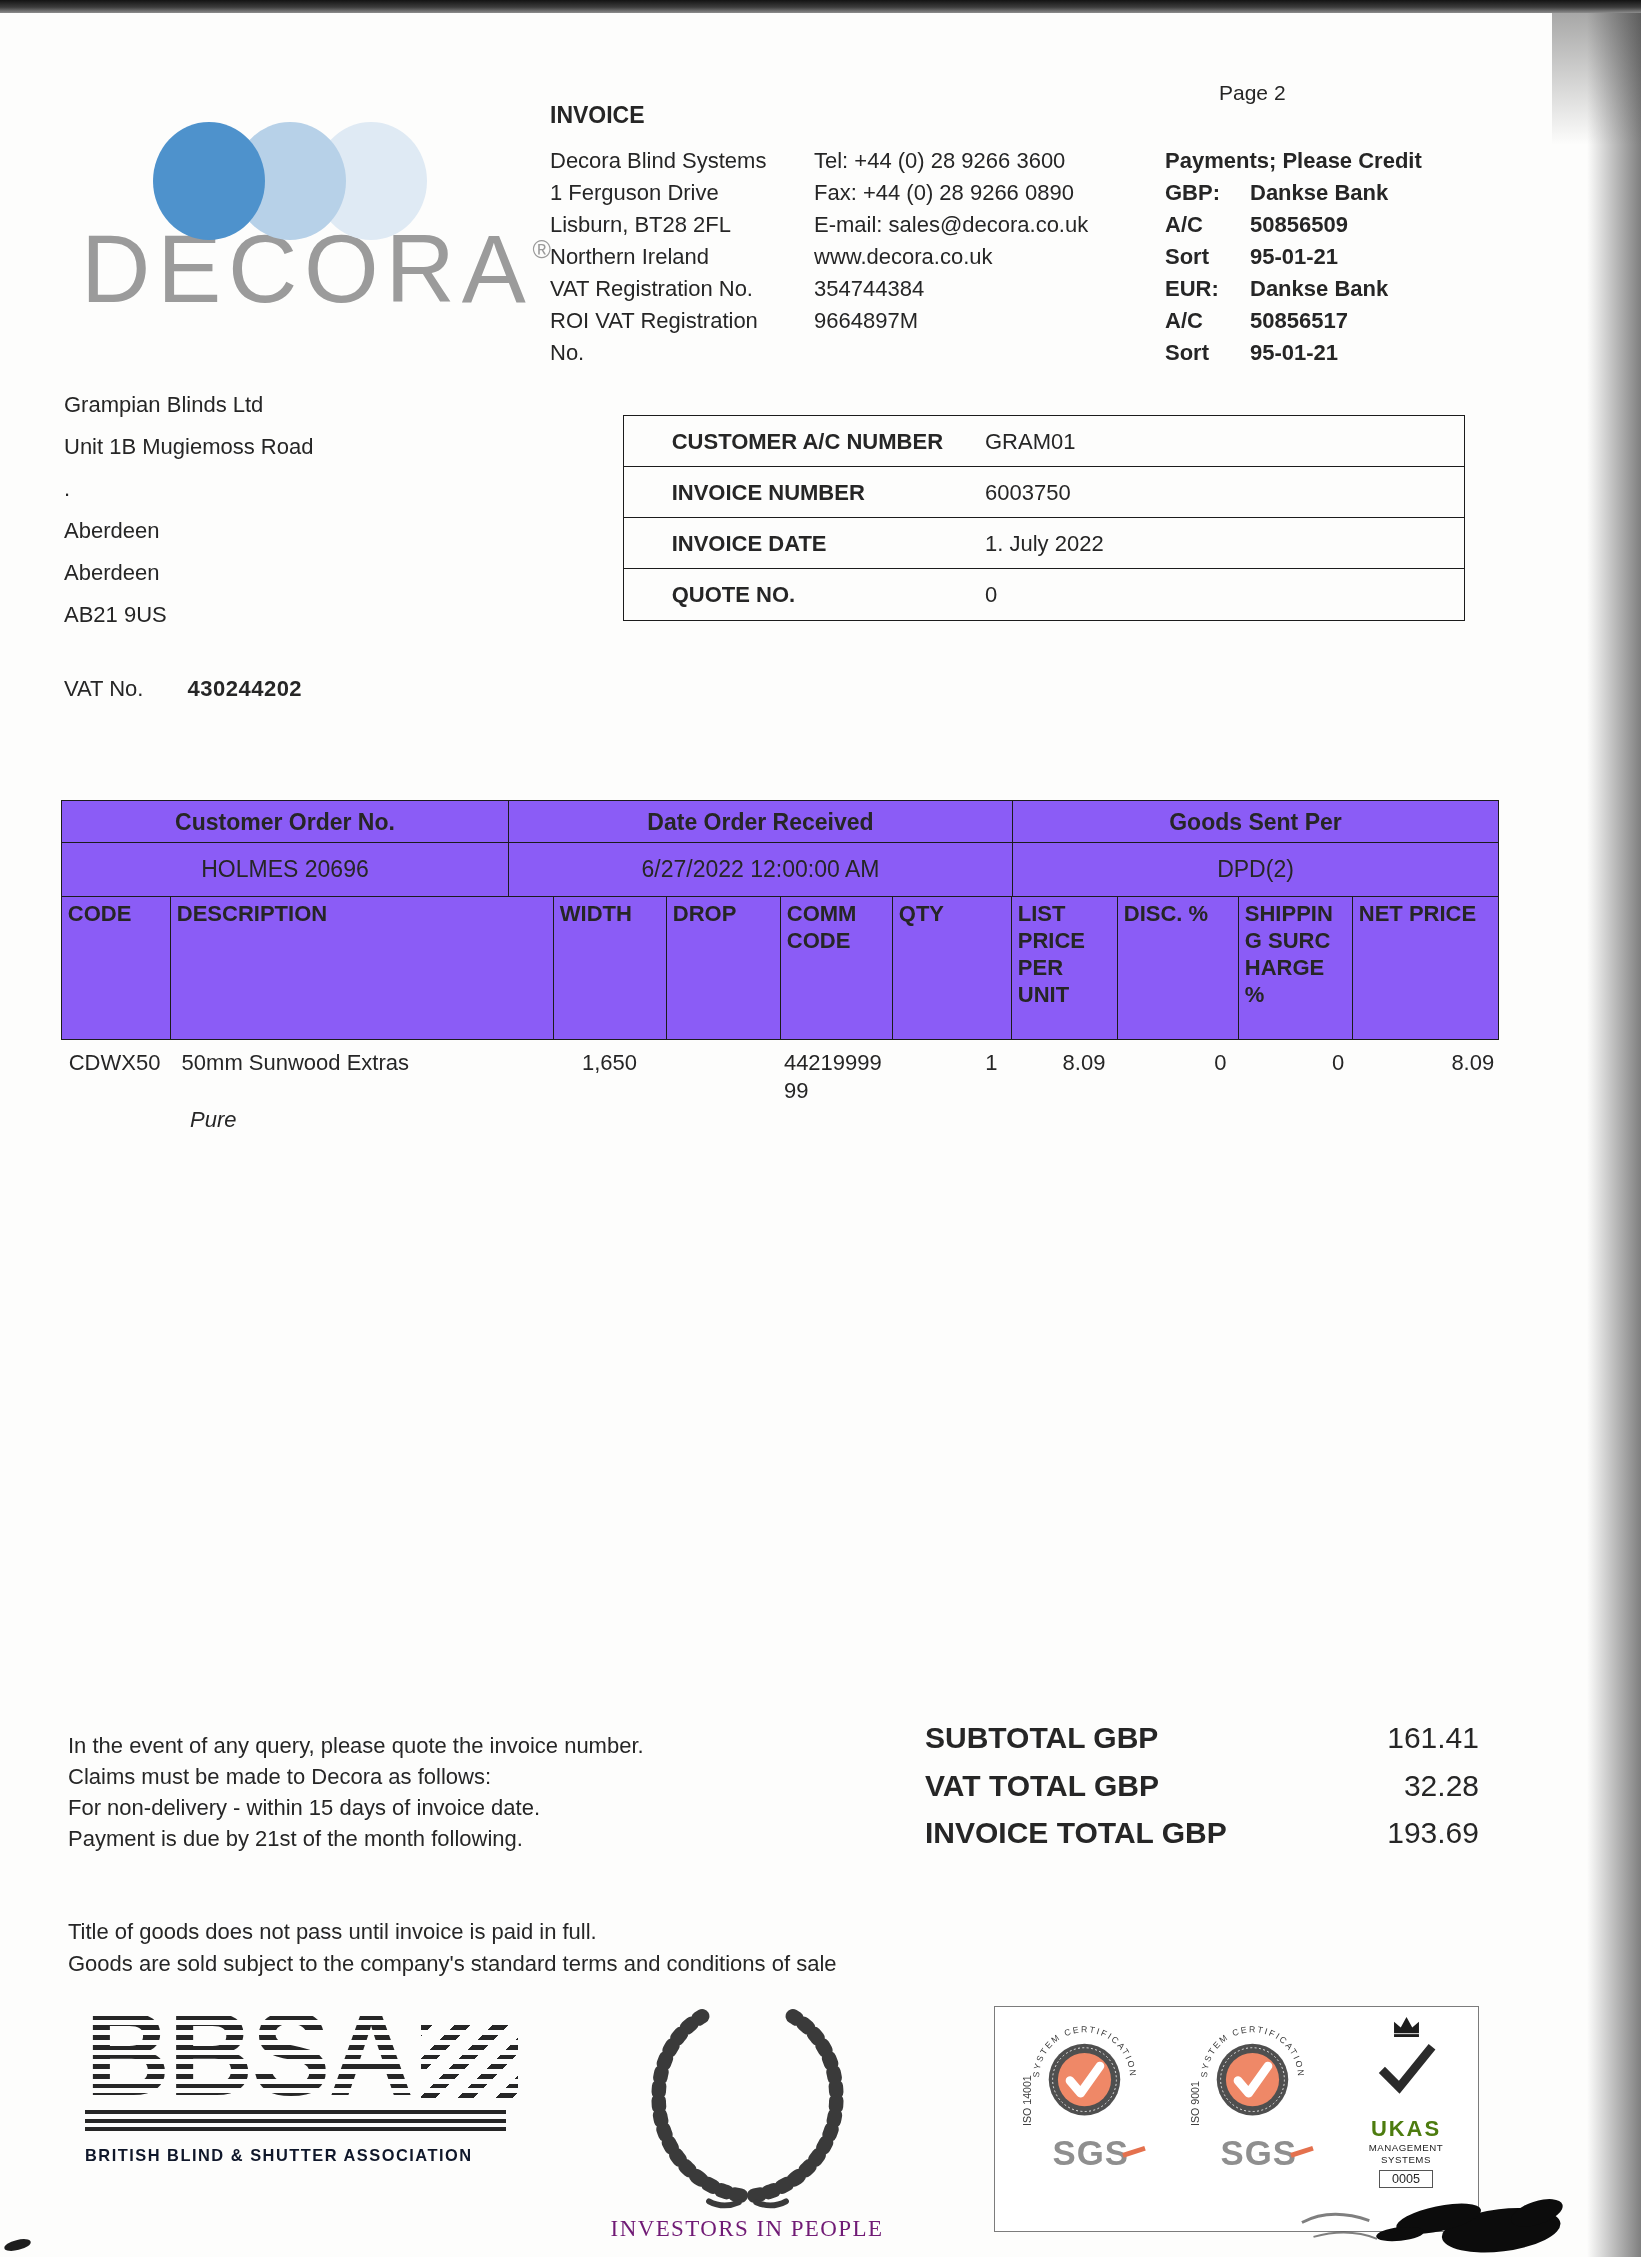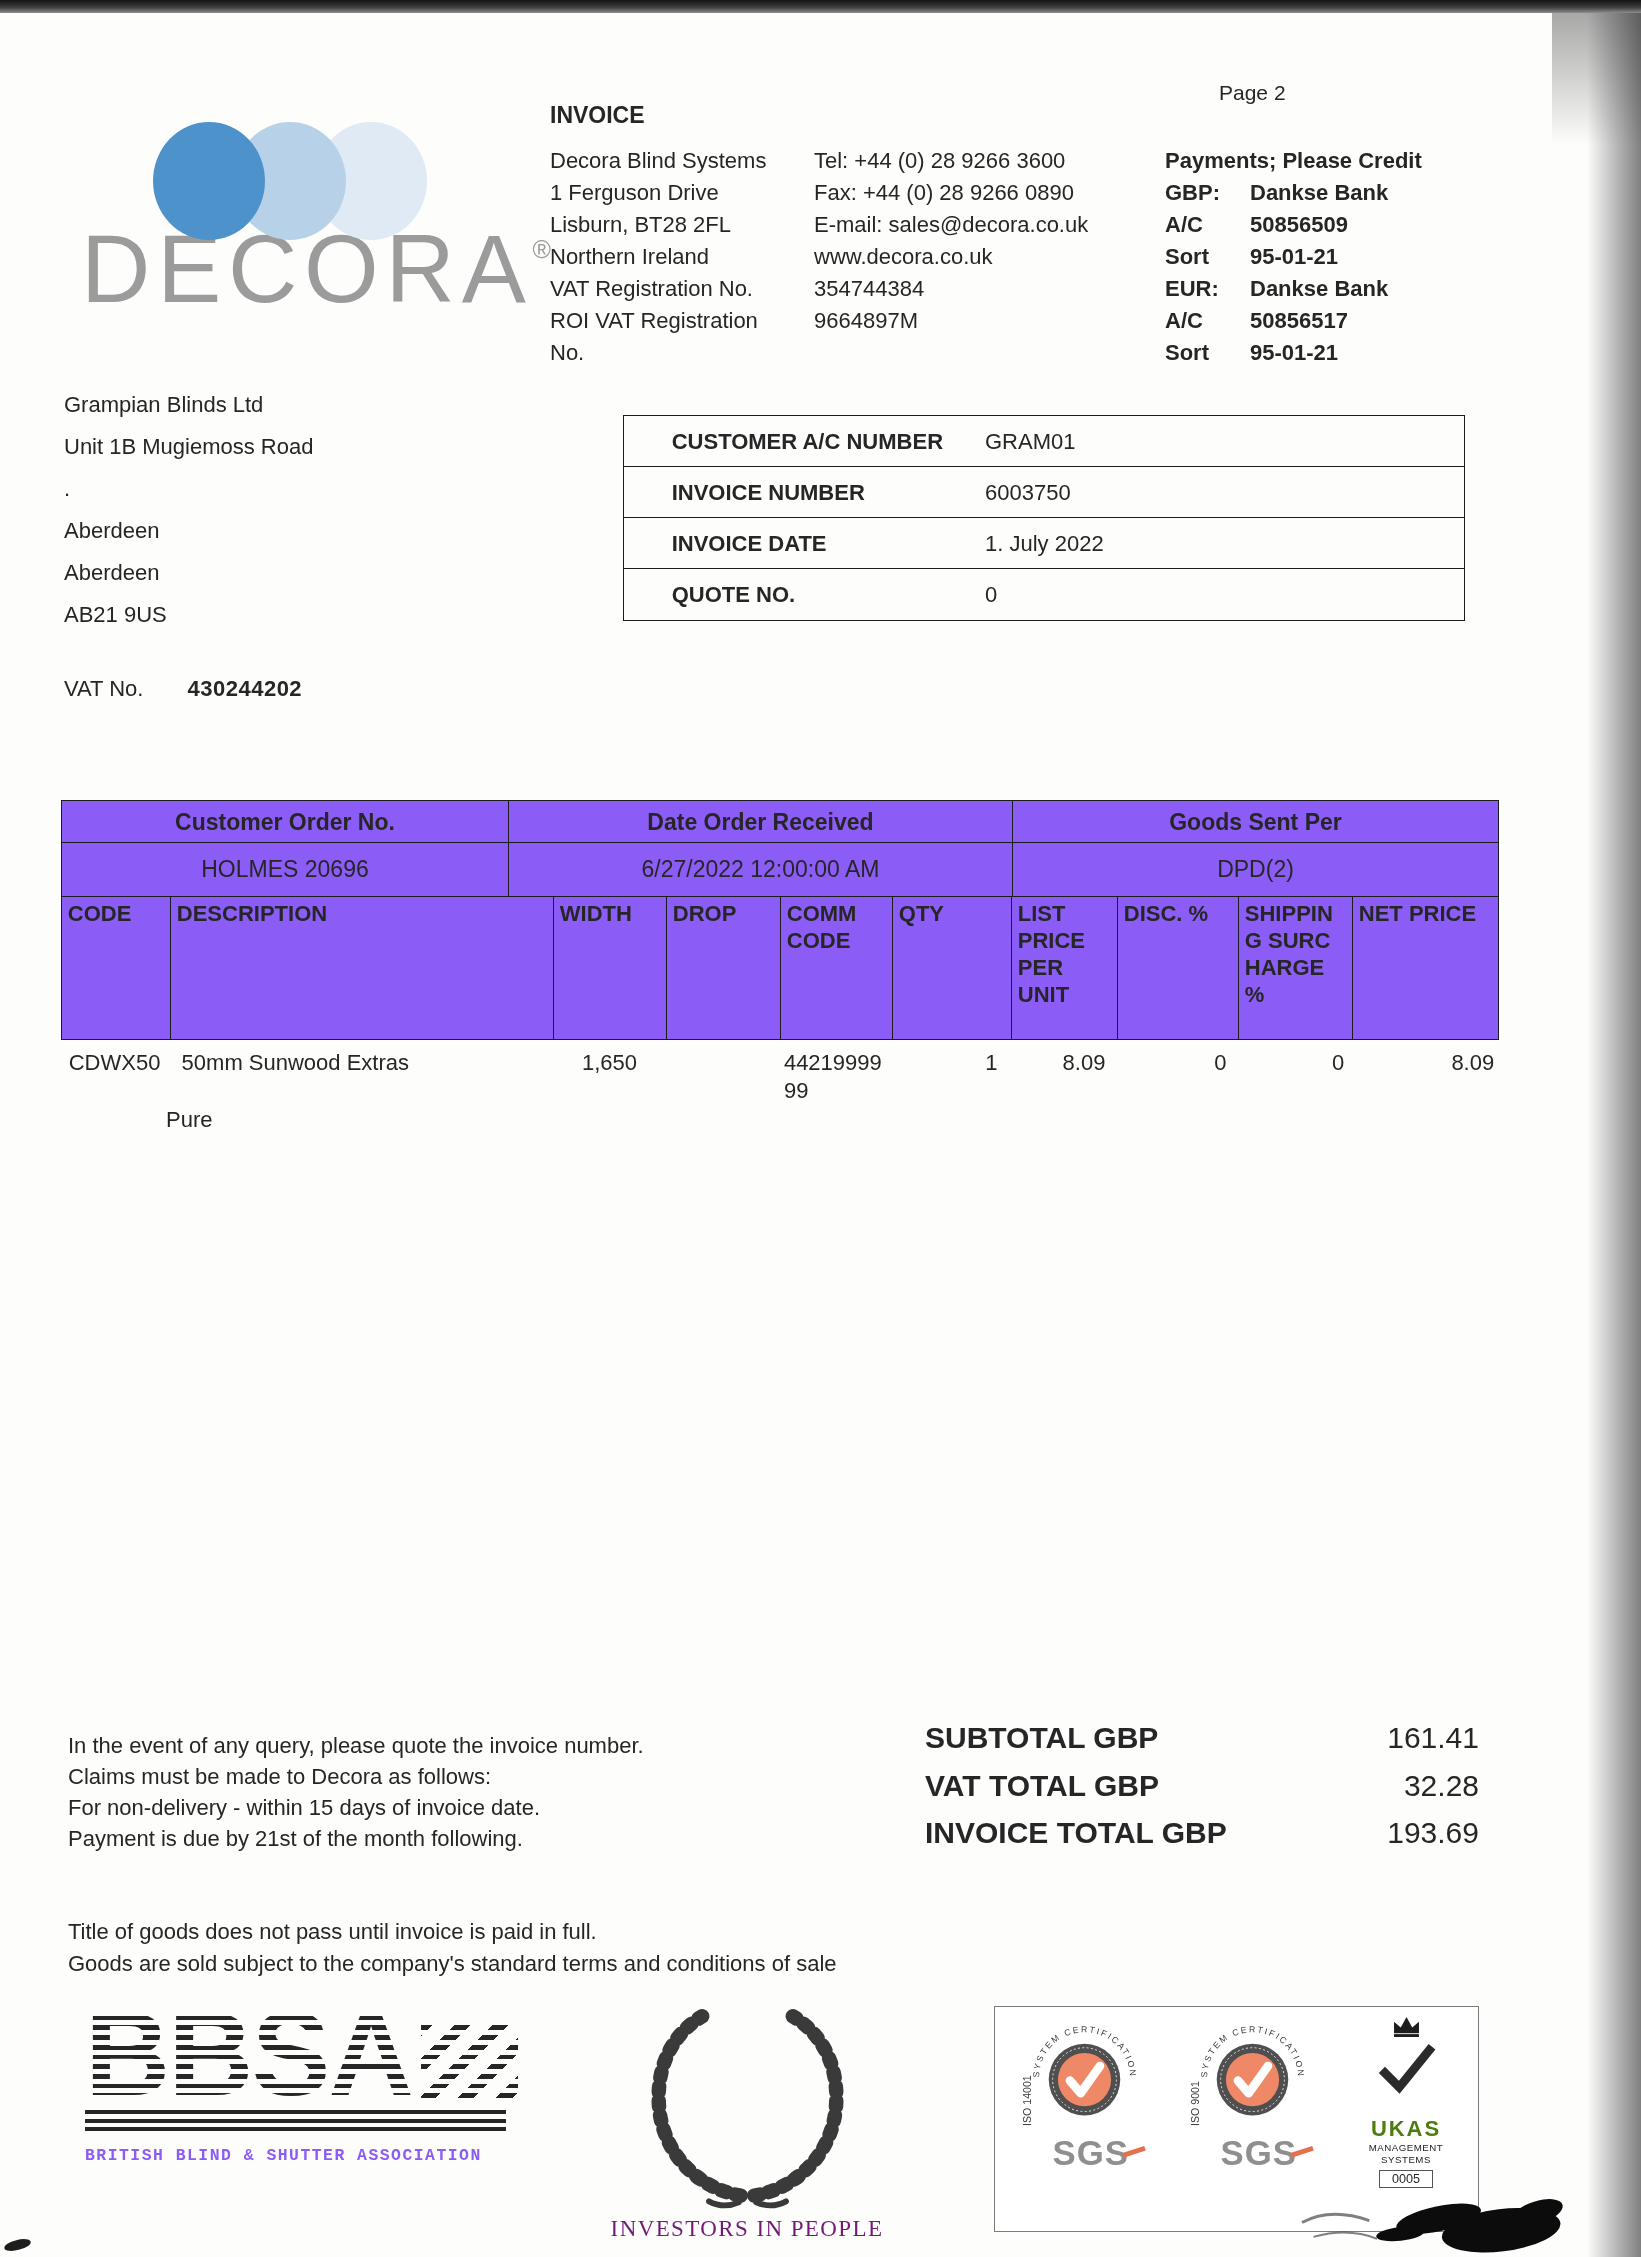--- a/index.html
+++ b/index.html
@@ -59,41 +59,41 @@
 .item-row .r{text-align:right;}
 .item-row .c-code{padding-left:7.7px;}
 .item-row .c-desc{padding-left:11.6px;}
 .item-row .c-width{padding-right:29px;}
 .item-row .c-comm{padding-left:3.9px;}
 .item-row .c-qty{padding-right:13.5px;}
 .item-row .c-list{padding-right:11.6px;}
 .item-row .c-disc{padding-right:11.6px;}
 .item-row .c-ship{padding-right:7.7px;}
 .item-row .c-net{padding-right:4.8px;}
-.item-desc2{left:166px;top:1107px;font-size:22px;}
+.item-desc2{left:190px;top:1107px;font-size:22px;font-style:italic;}
 
 
 .totals{left:925px;top:1721px;width:554px;font-size:30px;}
 .tot-row{display:flex;justify-content:space-between;margin-bottom:13.5px;}
 .tot-row .lbl{font-weight:bold;}
 
 
 .terms1{left:68px;top:1730px;font-size:22px;line-height:31px;}
 .terms2{left:68px;top:1916px;font-size:22px;line-height:32px;}
 
 
 .bbsa{left:85px;top:2006px;width:463px;}
 .bbsa-letters{position:relative;display:flex;align-items:flex-end;width:434px;}
 .bbsa-word{font-size:118px;font-weight:bold;line-height:.82;letter-spacing:-1.9px;color:#262626;transform:scaleY(1.0);}
 .bbsa-diag{width:97px;height:83px;margin-left:9.7px;
   background:repeating-linear-gradient(135deg,#262626 0 11.6px,rgba(0,0,0,0) 11.6px 27px);}
 .bbsa-stripes{position:absolute;inset:0;background:repeating-linear-gradient(180deg,rgba(255,255,255,0) 0 4.8px,#fdfdfc 4.8px 9.7px);pointer-events:none;}
 .bbsa-band{width:421px;height:24px;margin-top:6.8px;
   background:repeating-linear-gradient(180deg,#262626 0 3.9px,#fdfdfc 3.9px 8.7px);}
-.bbsa-caption{margin-top:12.6px;font-size:16.4px;font-weight:bold;letter-spacing:1.5px;color:#8b5cf6;white-space:nowrap;font-family:Liberation Mono, monospace;}
+.bbsa-caption{margin-top:12.6px;font-size:16.4px;font-weight:bold;letter-spacing:1.5px;color:#0f172a;white-space:nowrap;}
 
 
 .iip{left:606px;top:1995px;width:282px;text-align:center;}
 .iip-text{font-family:"Liberation Serif","DejaVu Serif",serif;font-size:23px;letter-spacing:1.4px;color:#701a75;margin-top:0;white-space:nowrap;}
 
 
 .certbox{left:994px;top:2006px;width:485px;height:226px;border:1.9px solid #7c7c7c;background:#fff;}
 .sgs1{left:1012px;top:2008px;}
 .sgs2{left:1180px;top:2008px;}
 .ukas{left:1350px;top:2014px;width:112px;text-align:center;}

